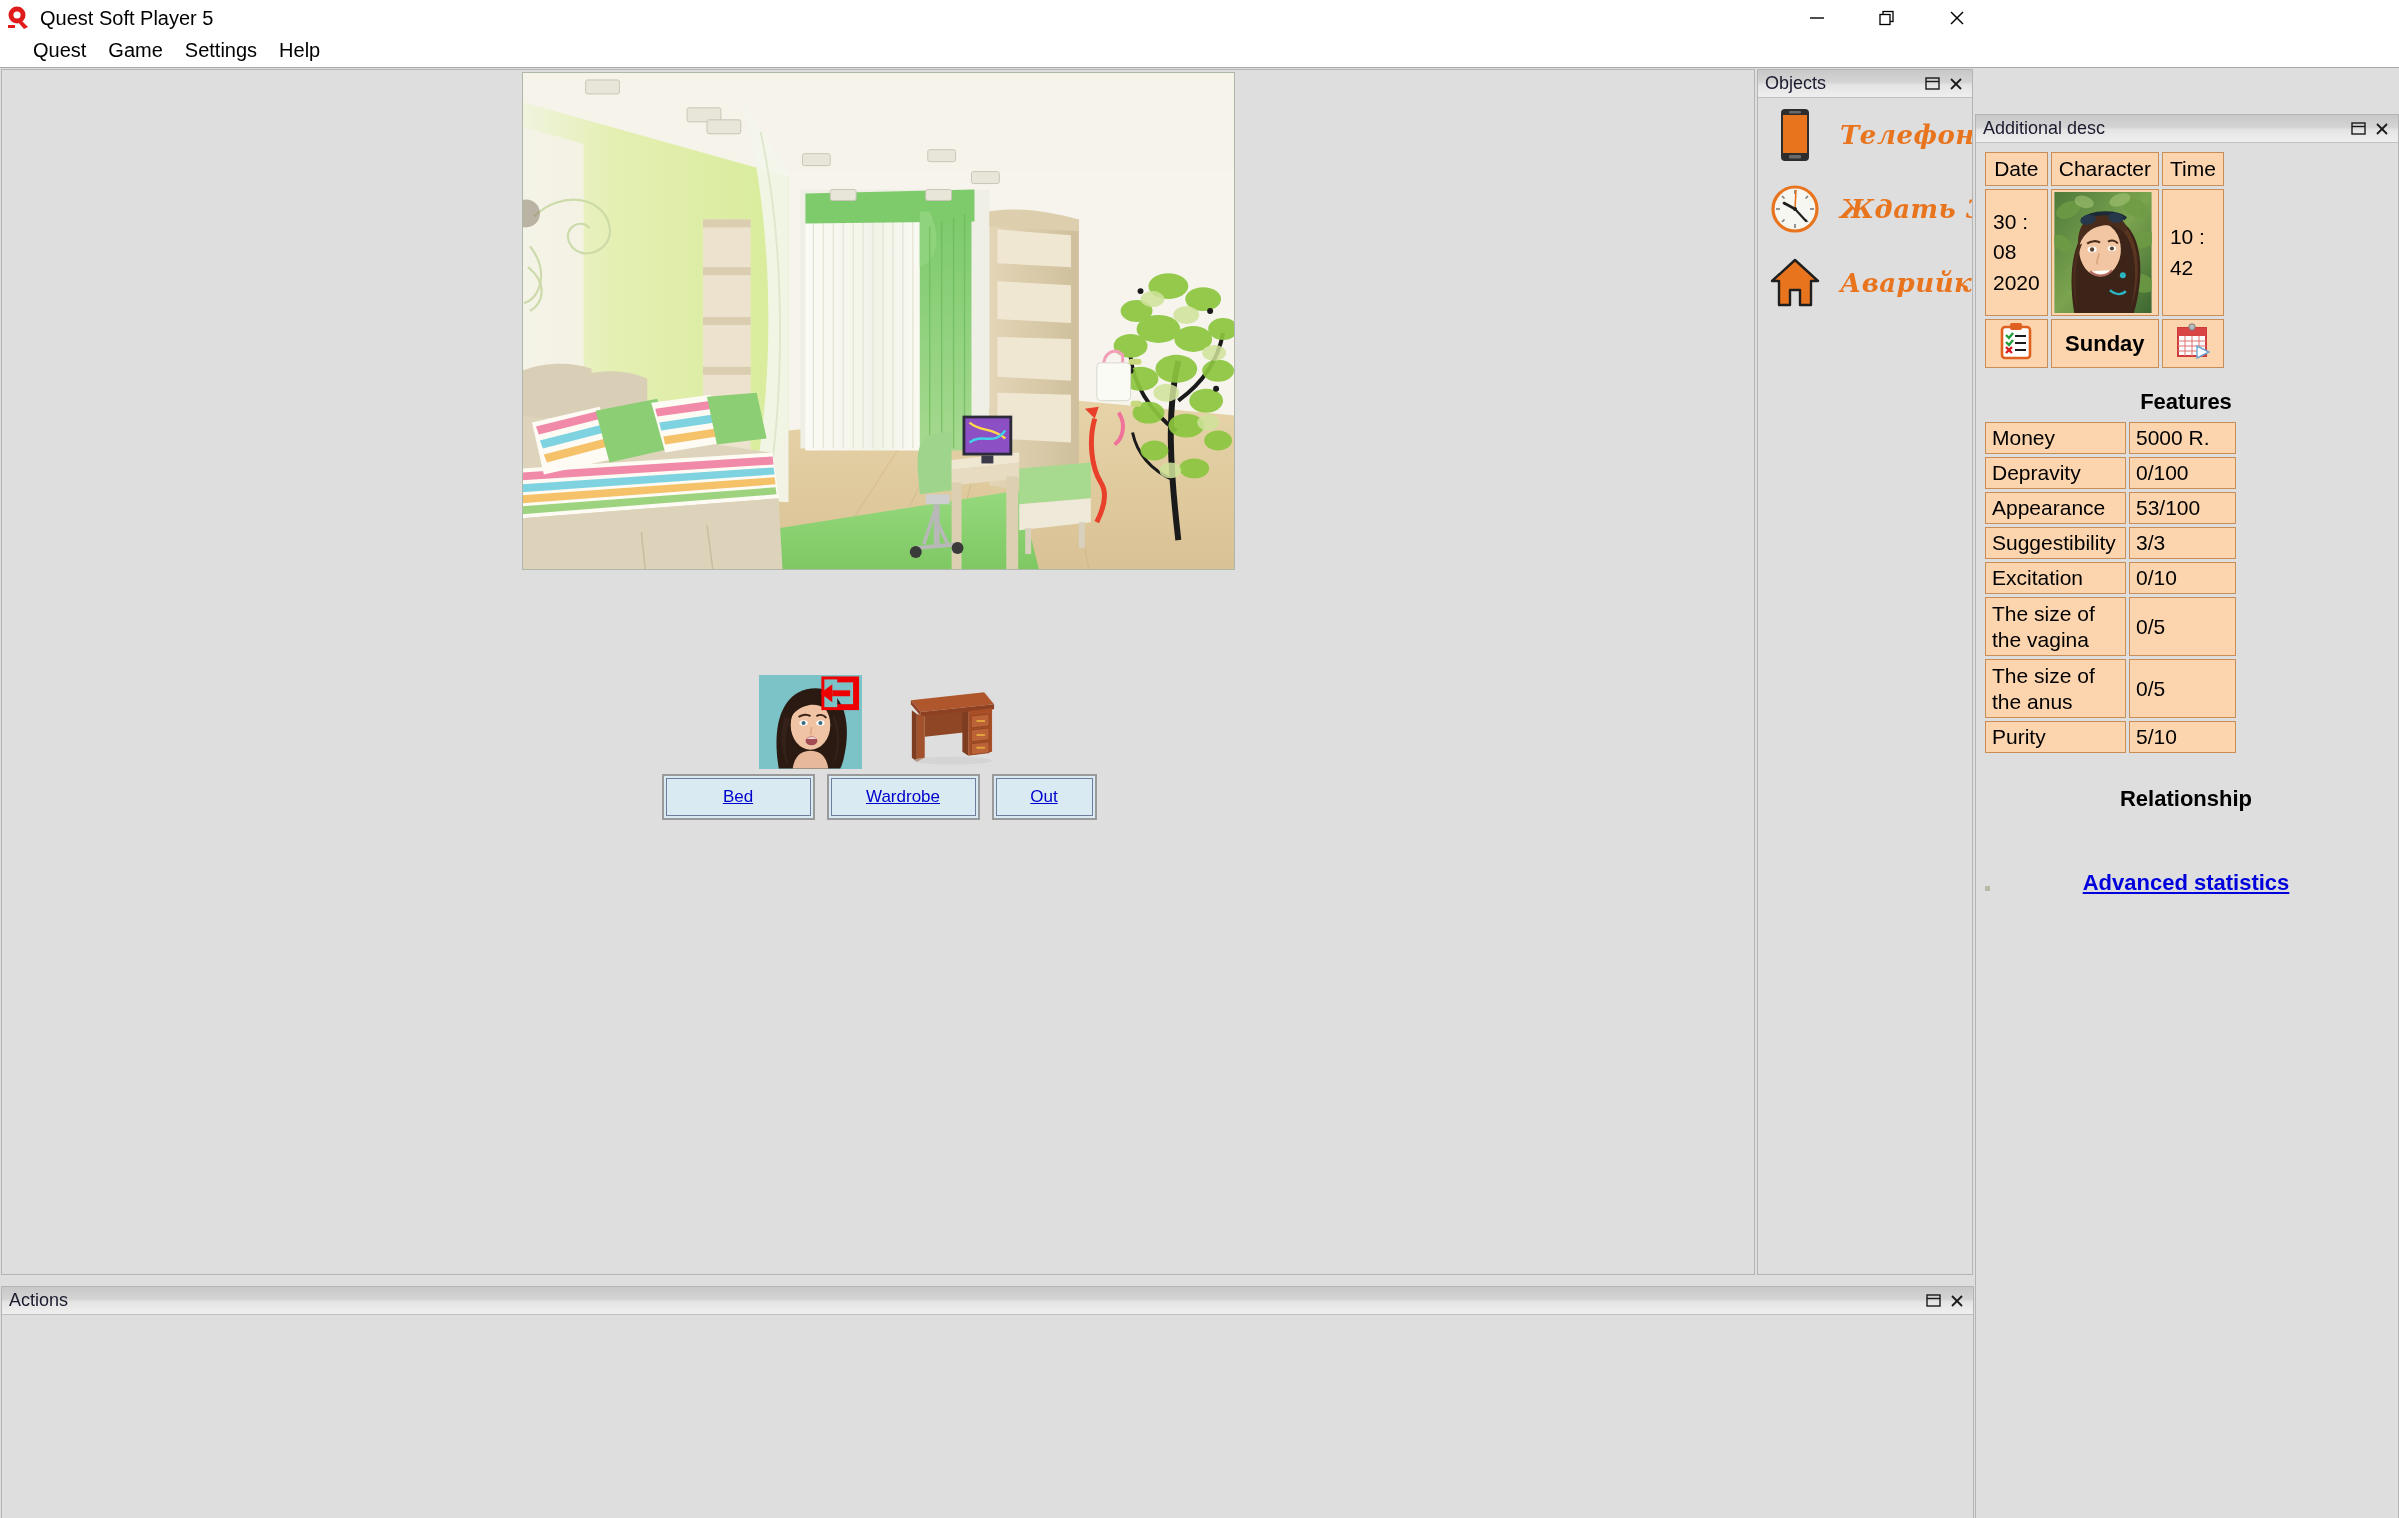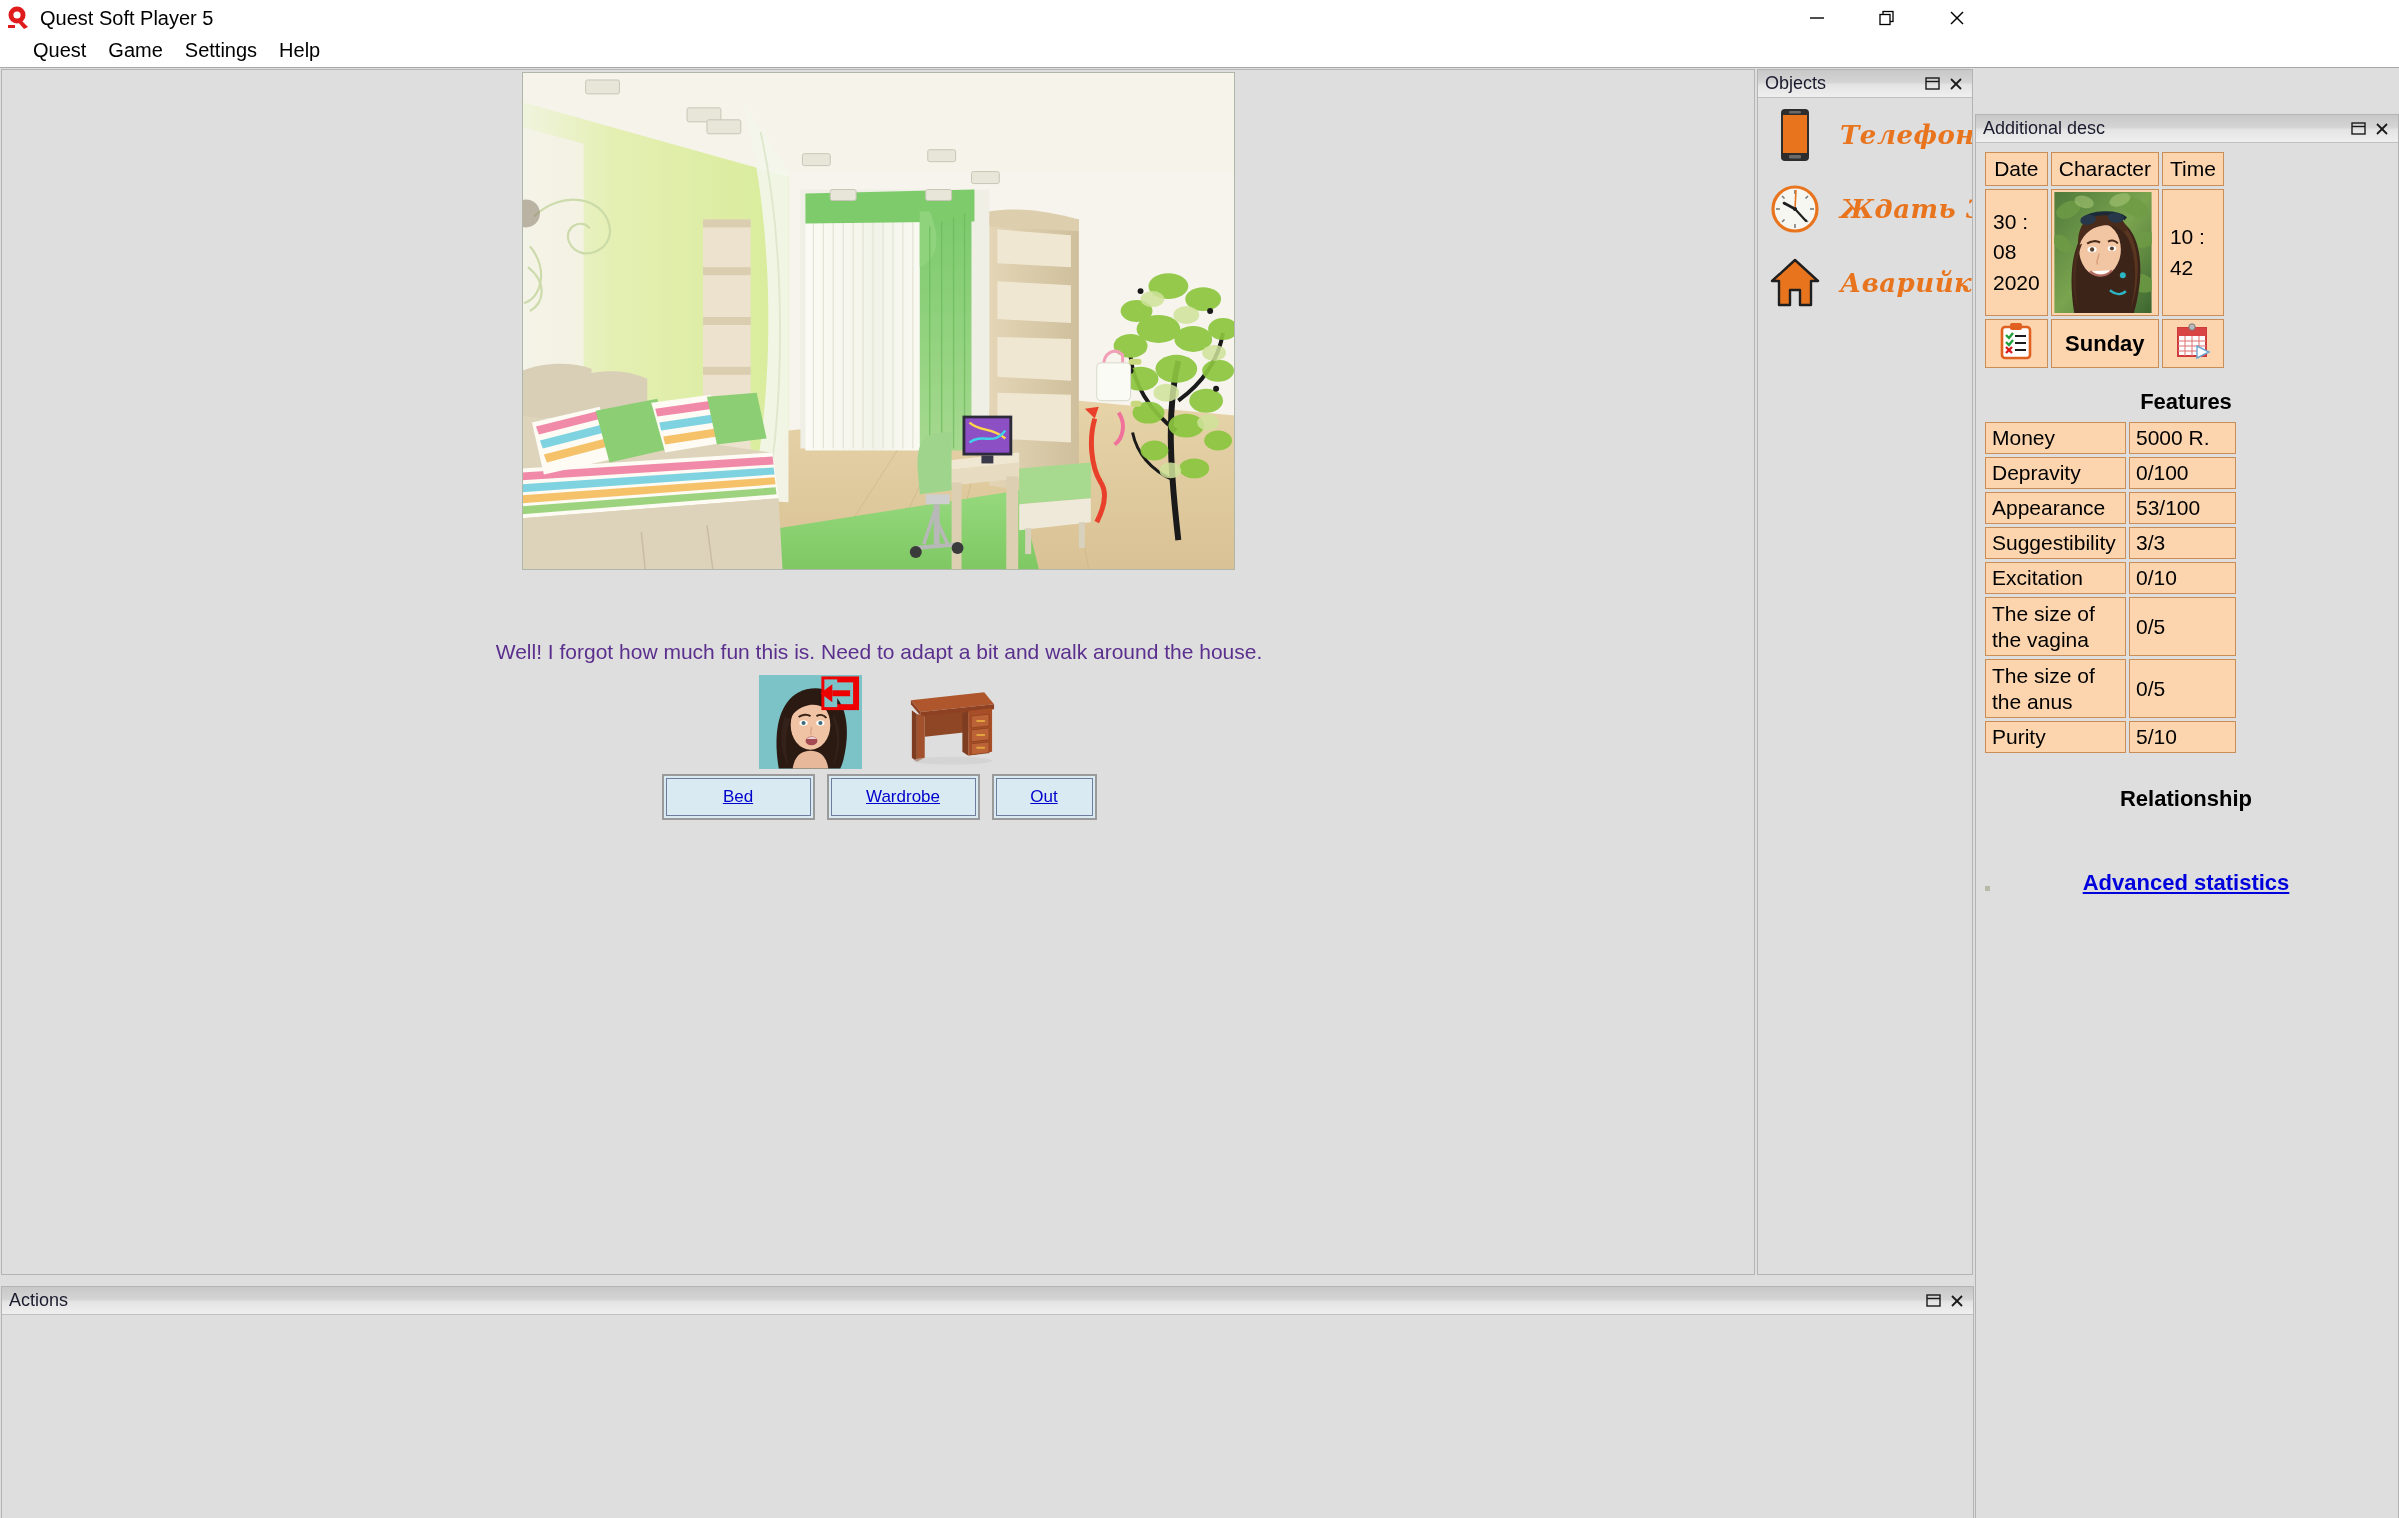--- a/index.html
+++ b/index.html
@@ -515,21 +515,20 @@
             <rect x="282" y="82" width="28" height="12" rx="2"></rect>
             <rect x="408" y="78" width="28" height="12" rx="2"></rect>
             <rect x="310" y="118" width="26" height="11" rx="2"></rect>
             <rect x="406" y="118" width="26" height="11" rx="2"></rect>
             <rect x="452" y="100" width="28" height="12" rx="2"></rect>
           </g>
           <rect x="0" y="0" width="717" height="500" fill="none" stroke="#aeb7a8" stroke-width="2"></rect>
         </svg>
       </div>
 
-      <div id="main-text">Well! I forgot how much fun this is. Need to adapt a bit and walk around the house.</div>
 
       <div id="thumb-row">
         <div id="portrait-thumb">
           <svg width="103" height="94" viewBox="0 0 104 94">
             <rect x="0" y="0" width="104" height="94" fill="#7cc3c8"></rect>
 
             <path d="M20 94 C 14 60, 18 22, 48 14 C 80 7, 92 36, 88 70 C 86 84, 84 90, 82 94 Z" fill="#2a1a12"></path>
 
             <path d="M34 94 C 36 80, 44 76, 52 76 C 60 76, 68 80, 70 94 Z" fill="#e8b89a"></path>
 

